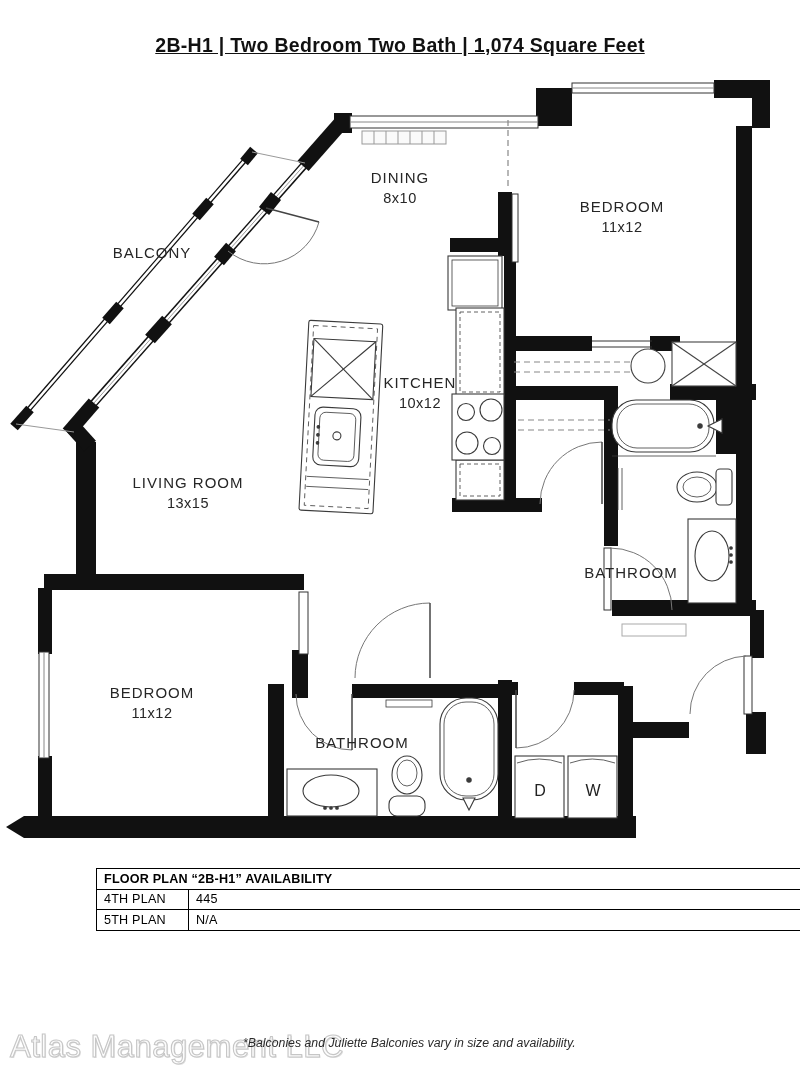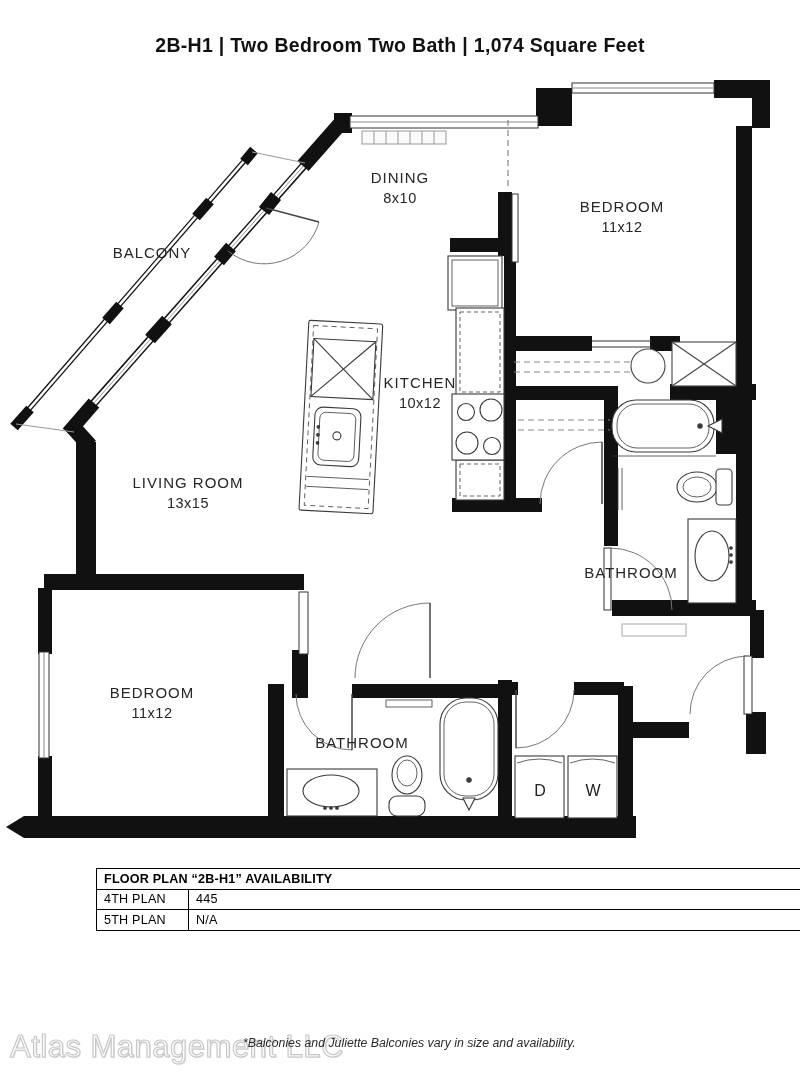--- a/index.html
+++ b/index.html
@@ -1,19 +1,19 @@
 <!DOCTYPE html>
 <html><head>
 <meta charset="utf-8">
 <style>
   html,body{margin:0;padding:0;background:#fff;}
   .page{position:relative;width:800px;height:1080px;background:#fff;overflow:hidden;
         font-family:"Liberation Sans",sans-serif;color:#111;}
   .plan-title{position:absolute;top:34px;left:0;width:800px;text-align:center;
-        font-size:19.5px;font-weight:bold;letter-spacing:.3px;color:#111;}
+        font-size:19.5px;font-weight:bold;letter-spacing:.3px;color:#111;text-decoration:underline;}
   svg.plan{position:absolute;top:0;left:0;}
   svg text.room{font-family:"Liberation Sans",sans-serif;font-size:15px;letter-spacing:1px;
         fill:#262626;text-anchor:middle;}
   svg text.dims{font-family:"Liberation Sans",sans-serif;font-size:14.5px;letter-spacing:.5px;
         fill:#262626;text-anchor:middle;}
   svg text.appliance{font-family:"Liberation Sans",sans-serif;font-size:16px;fill:#222;text-anchor:middle;}
   table.avail{position:absolute;left:62px;top:868px;width:708px;border-collapse:collapse;
         font-size:12.6px;letter-spacing:.2px;color:#000;table-layout:fixed;margin-left:34px;}
   table.avail td{border:1.6px solid #000;padding:2px 7px;height:15.5px;vertical-align:middle;
         white-space:nowrap;overflow:hidden;}

